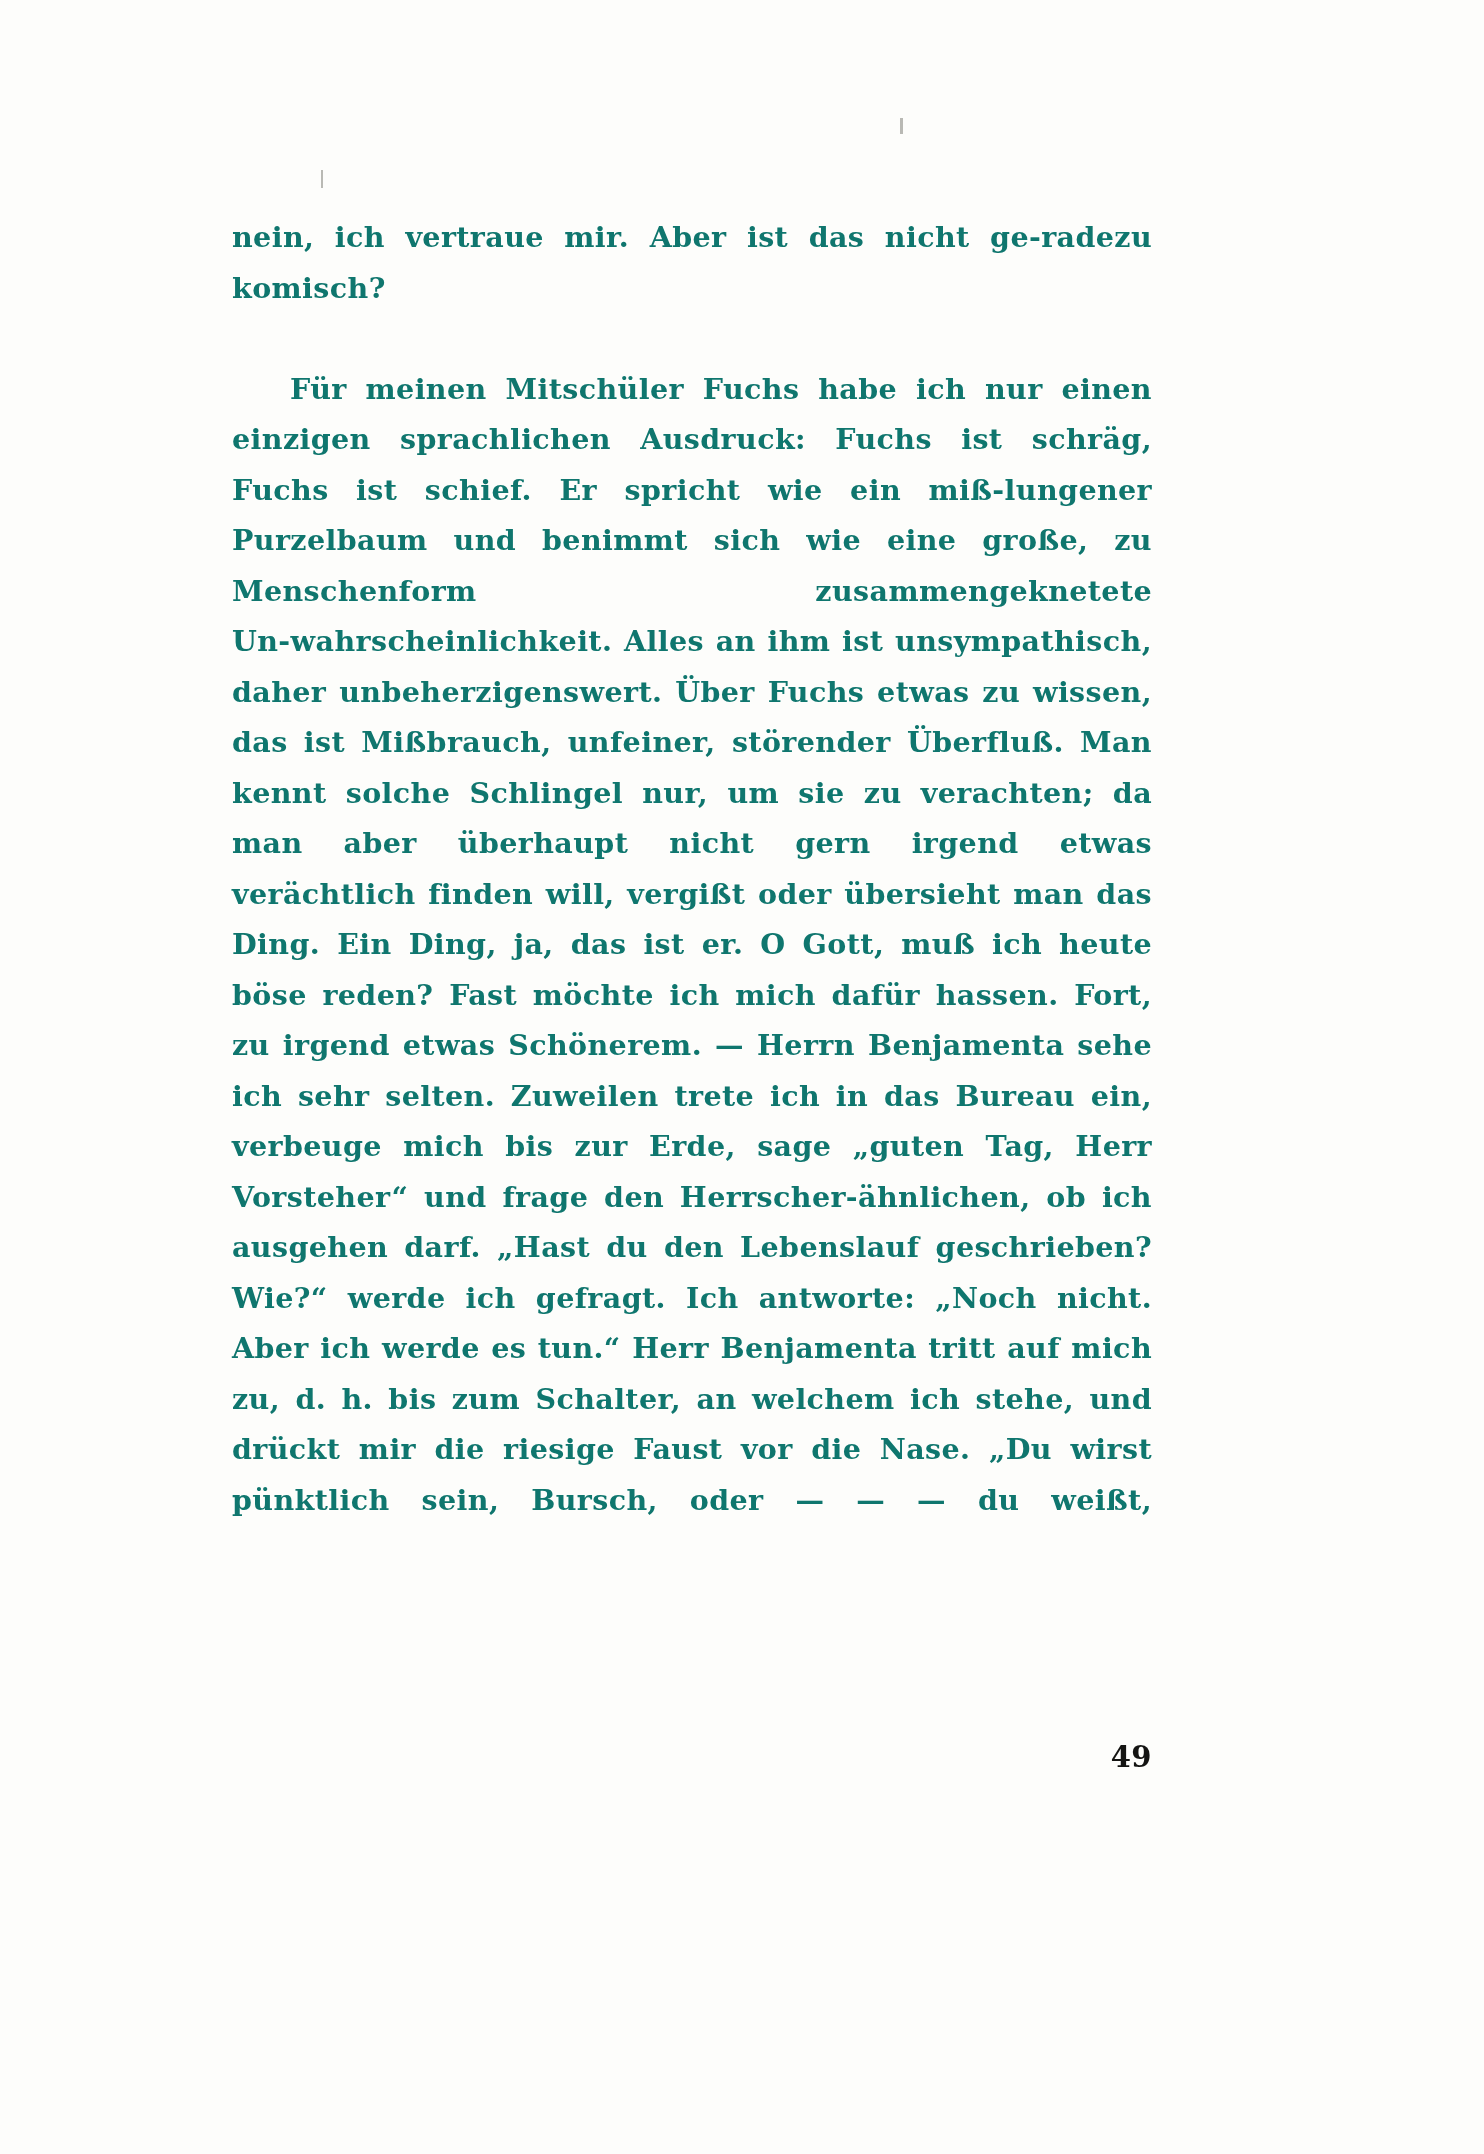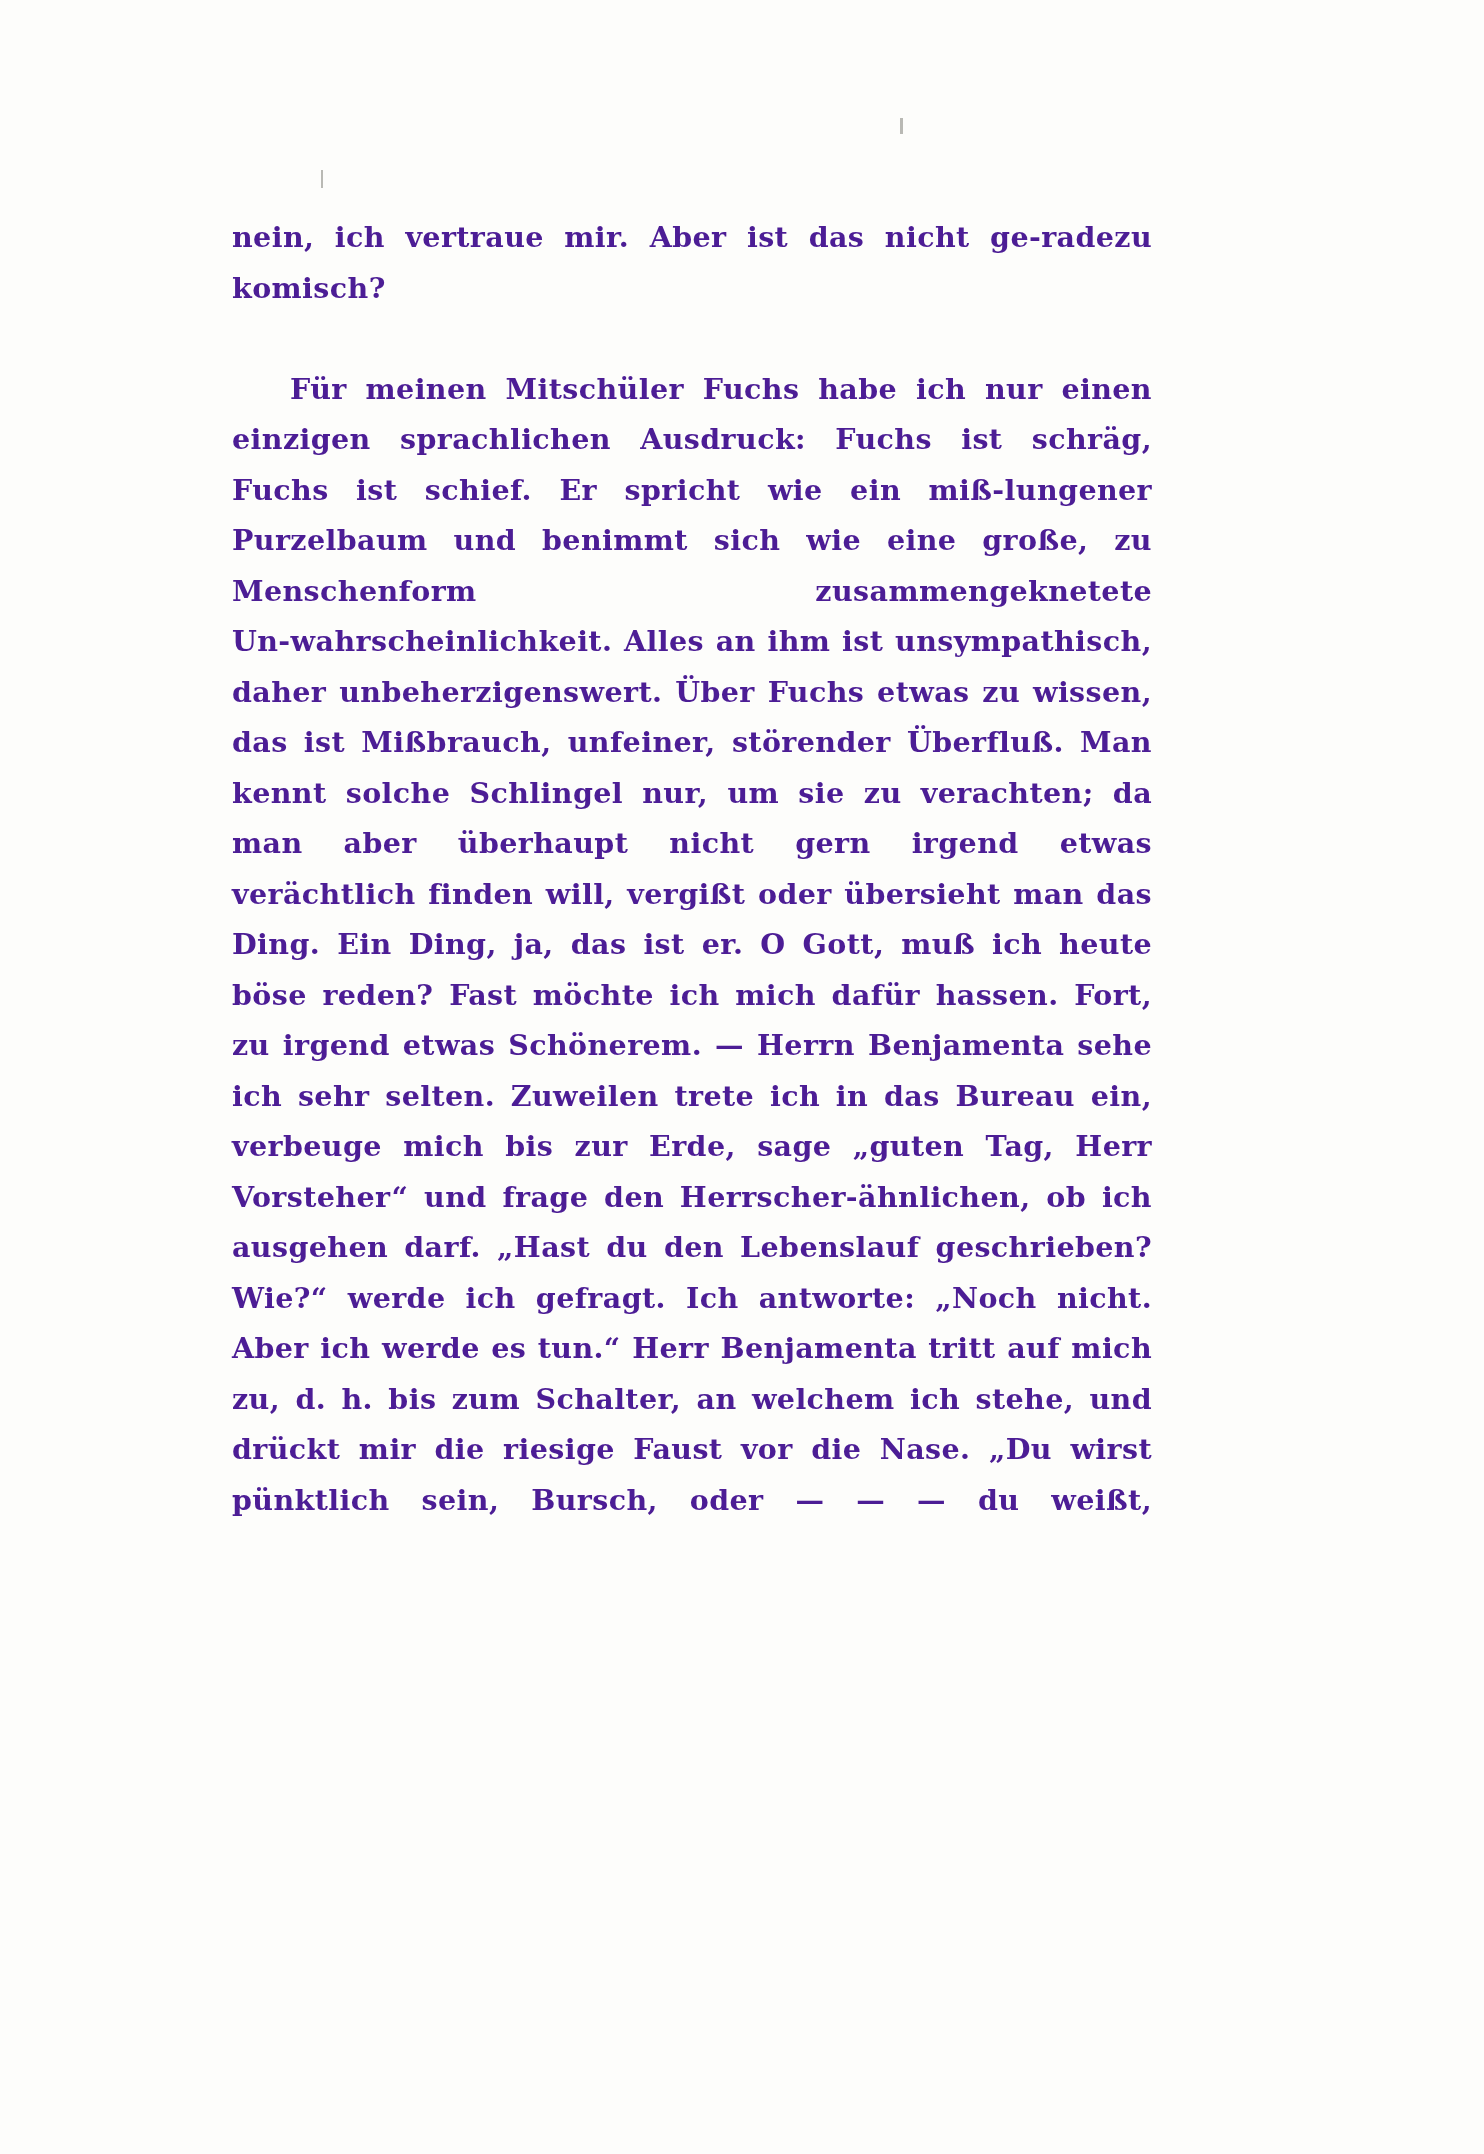--- a/index.html
+++ b/index.html
@@ -41,21 +41,21 @@
   
   p.para {
     margin: 0;
     font-family: "DejaVu Serif", serif;
     font-size: 28.5px;
     line-height: 50.5px;
     text-align: justify;
     text-justify: inter-word;
     letter-spacing: 0.4px;
     word-spacing: 1px;
-    color: #4c1d95;
+    color: #0f766e;
     font-weight: 600;
     -webkit-font-smoothing: none;
   }
   p.para + p.para {
   }
   p.indent {
     text-indent: 58px;
   }
   
   p.para::after {
@@ -83,14 +83,15 @@
 <div class="page">
 
   <div class="speck s1"></div>
   <div class="speck s2"></div>
 
   <div class="text-block">
     <p class="para">nein, ich vertraue mir.  Aber ist das nicht ge‑radezu komisch?</p>
     <p class="para indent">Für meinen Mitschüler Fuchs habe ich nur einen einzigen sprachlichen Ausdruck: Fuchs ist schräg, Fuchs ist schief.  Er spricht wie ein miß‑lungener Purzelbaum und benimmt sich wie eine große, zu Menschenform zusammengeknetete Un‑wahrscheinlichkeit.  Alles an ihm ist unsympathisch, daher unbeherzigenswert.  Über Fuchs etwas zu wissen, das ist Mißbrauch, unfeiner, störender Überfluß.  Man kennt solche Schlingel nur, um sie zu verachten; da man aber überhaupt nicht gern irgend etwas verächtlich finden will, vergißt oder übersieht man das Ding.  Ein Ding, ja, das ist er.  O Gott, muß ich heute böse reden? Fast möchte ich mich dafür hassen.  Fort, zu irgend etwas Schönerem. — Herrn Benjamenta sehe ich sehr selten.  Zuweilen trete ich in das Bureau ein, verbeuge mich bis zur Erde, sage „guten Tag, Herr Vorsteher“ und frage den Herrscher‑ähnlichen, ob ich ausgehen darf.  „Hast du den Lebenslauf geschrieben? Wie?“ werde ich gefragt. Ich antworte: „Noch nicht.  Aber ich werde es tun.“  Herr Benjamenta tritt auf mich zu, d. h. bis zum Schalter, an welchem ich stehe, und drückt mir die riesige Faust vor die Nase.  „Du wirst pünktlich sein, Bursch, oder — — — du weißt,</p>
   </div>
 
+  <div class="page-number">49</div>
 
 </div>
 
 </body></html>

